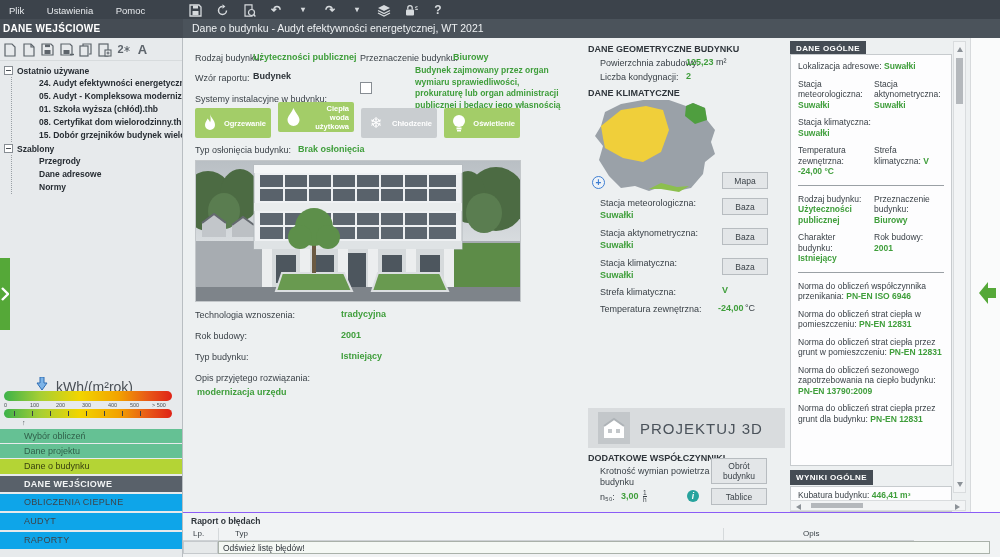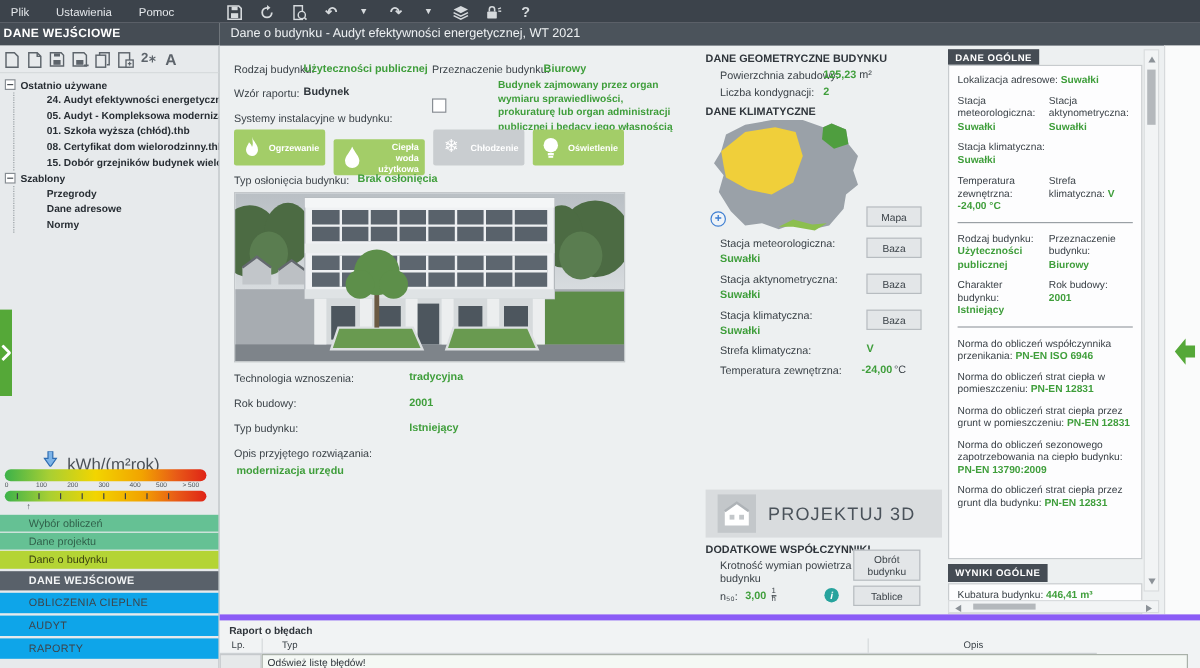--- a/index.html
+++ b/index.html
@@ -108,21 +108,21 @@
   .chev-up{left:3px;top:5px;border-left:3.5px solid transparent;border-right:3.5px solid transparent;border-bottom:5px solid #8c9298;}
   .chev-down{left:3px;bottom:5px;border-left:3.5px solid transparent;border-right:3.5px solid transparent;border-top:5px solid #8c9298;}
   .sb-h{left:790px;top:500px;width:176px;height:11px;background:#f2f4f5;border:1px solid #d9dcde;box-sizing:border-box;}
   .sb-thumb-h{position:absolute;left:20px;top:2px;width:52px;height:5px;background:#b4b8bc;}
   .chev-left{top:2.5px;left:5px;border-top:3.5px solid transparent;border-bottom:3.5px solid transparent;border-right:5px solid #8c9298;}
   .chev-right{top:2.5px;right:5px;border-top:3.5px solid transparent;border-bottom:3.5px solid transparent;border-left:5px solid #8c9298;}
 
   #right-strip{left:970px;top:38px;width:30px;height:474px;background:#fafbfb;border-left:1px solid #d7dadc;box-sizing:border-box;}
 
   
-  #errors{left:183px;top:512px;width:817px;height:45px;background:#f1f3f4;border-top:5px solid #8b5cf6;box-sizing:border-box;}
+  #errors{left:183px;top:512px;width:817px;height:45px;background:#f1f3f4;border-top:1px solid #8b5cf6;box-sizing:border-box;}
   #err-title{position:absolute;left:8px;top:3px;font-size:8.5px;font-weight:bold;color:#2f353b;}
   #err-head{position:absolute;left:0;top:15px;width:731px;height:12px;border-bottom:1px solid #cdd1d4;font-size:8px;color:#3b4248;}
   #err-col-lp{position:absolute;left:10px;top:1px;}
   #err-col-typ{position:absolute;left:52px;top:1px;}
   #err-col-opis{position:absolute;left:620px;top:1px;}
   .err-vline{position:absolute;top:0;height:12px;width:1px;background:#d5d9db;}
   #err-row{position:absolute;left:35px;top:28px;width:772px;height:13px;background:#f4f8f4;border:1px solid #a9b1a9;
            box-sizing:border-box;font-size:8.5px;color:#2f353b;padding:1px 0 0 4px;}
   #err-lp-cell{position:absolute;left:0;top:28px;width:35px;height:13px;background:#e6e9ea;border:1px solid #c5c9cc;box-sizing:border-box;}
 </style>
@@ -325,21 +325,21 @@
     <span class="abs lbl" style="left:12px;top:56px">Systemy instalacyjne w budynku:</span>
 
     <div class="tile tile-on" style="left:12px;top:70px">
       <span class="tile-ic">
         <svg width="14" height="18" viewBox="0 0 14 18">
             <path d="M7 0C8 4 12 6 12 11a5 5 0 0 1-10 0C2 8 4 6.5 4.5 4.5 5.8 6 6.8 6.8 7 8.5 8.2 6.5 7.5 3 7 0z" fill="#fff"></path>
           </svg>
       </span>
       <span class="tile-label">Ogrzewanie</span>
     </div>
-    <div class="tile tile-on" style="left:95px;top:78px">
+    <div class="tile tile-on" style="left:95px;top:64px">
       <span class="tile-ic">
         <svg width="13" height="18" viewBox="0 0 13 18">
             <path d="M6.5 0C8.5 5 12.5 8 12.5 12a6 6 0 0 1-12 0C.5 8 4.5 5 6.5 0z" fill="#fff"></path>
           </svg>
       </span>
       <span class="tile-label">Ciepła woda użytkowa</span>
     </div>
     <div class="tile tile-off" style="left:178px;top:70px">
       <span class="tile-ic snow">❄</span>
       <span class="tile-label">Chłodzenie</span>

